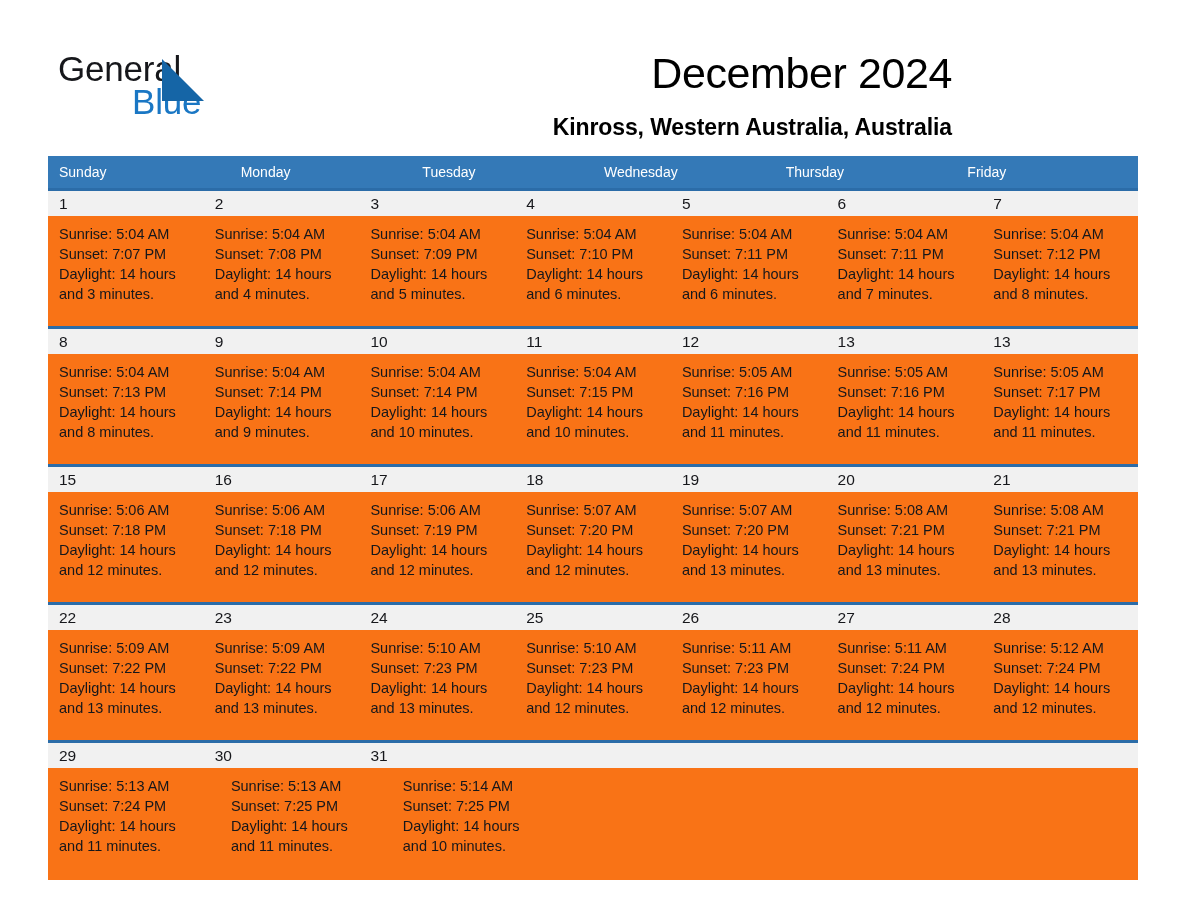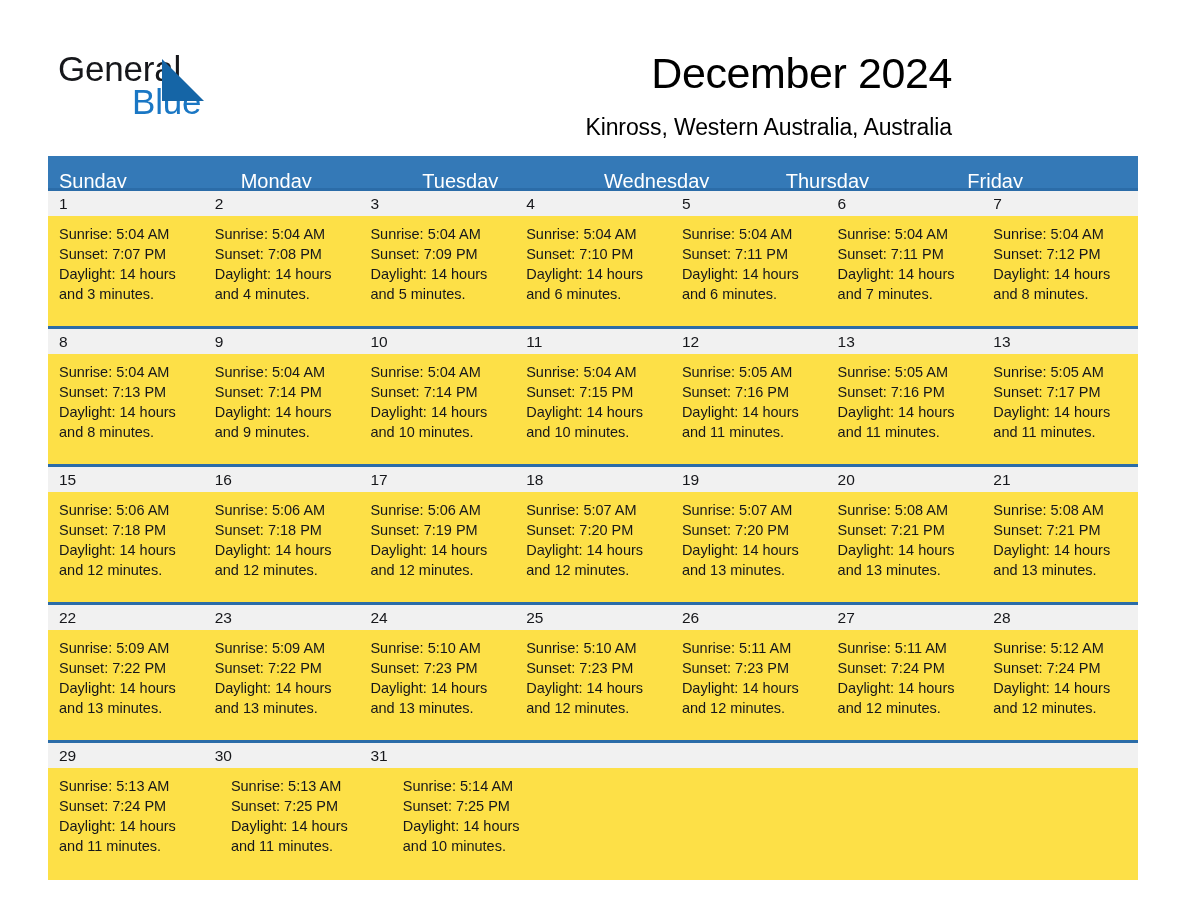--- a/index.html
+++ b/index.html
@@ -78,64 +78,64 @@
     letter-spacing: -0.4px;
   }
 
   .subtitle {
     position: absolute;
     right: 52px;
     top: 113px;
     font-size: 23px;
     line-height: 28px;
     color: #000000;
-    font-weight: normal;
+    font-weight: bold;
     margin: 0;
     letter-spacing: -0.1px;
   }
 
   
   .calendar {
     position: absolute;
     left: 48px;
     top: 156px;
     width: 1090px;
   }
 
   .cal-header {
     display: flex;
     background: #3479b7;
     height: 32px;
   }
   .cal-header .dow {
     flex: 1 1 0;
     box-sizing: border-box;
-    padding: 14px 0 0 11px;
+    padding: 5px 0 0 11px;
     color: #ffffff;
-    font-size: 20px;
+    font-size: 14px;
     line-height: 22px;
     white-space: nowrap;
     overflow: hidden;
   }
 
   .week {
     position: relative;
     border-top: 3px solid #2b6ca8;
   }
   .week:first-of-type {
     border-top: 0;
   }
   .week-numbers {
     display: flex;
     background: #f1f1f1;
     height: 25px;
   }
   .week-body {
     display: flex;
-    background: #fde047;
+    background: #f97316;
     height: 110px;
   }
   .week:last-of-type .week-body {
     height: 112px;
     gap: 36px;
   }
 
   .daynum {
     flex: 1 1 0;
     box-sizing: border-box;

